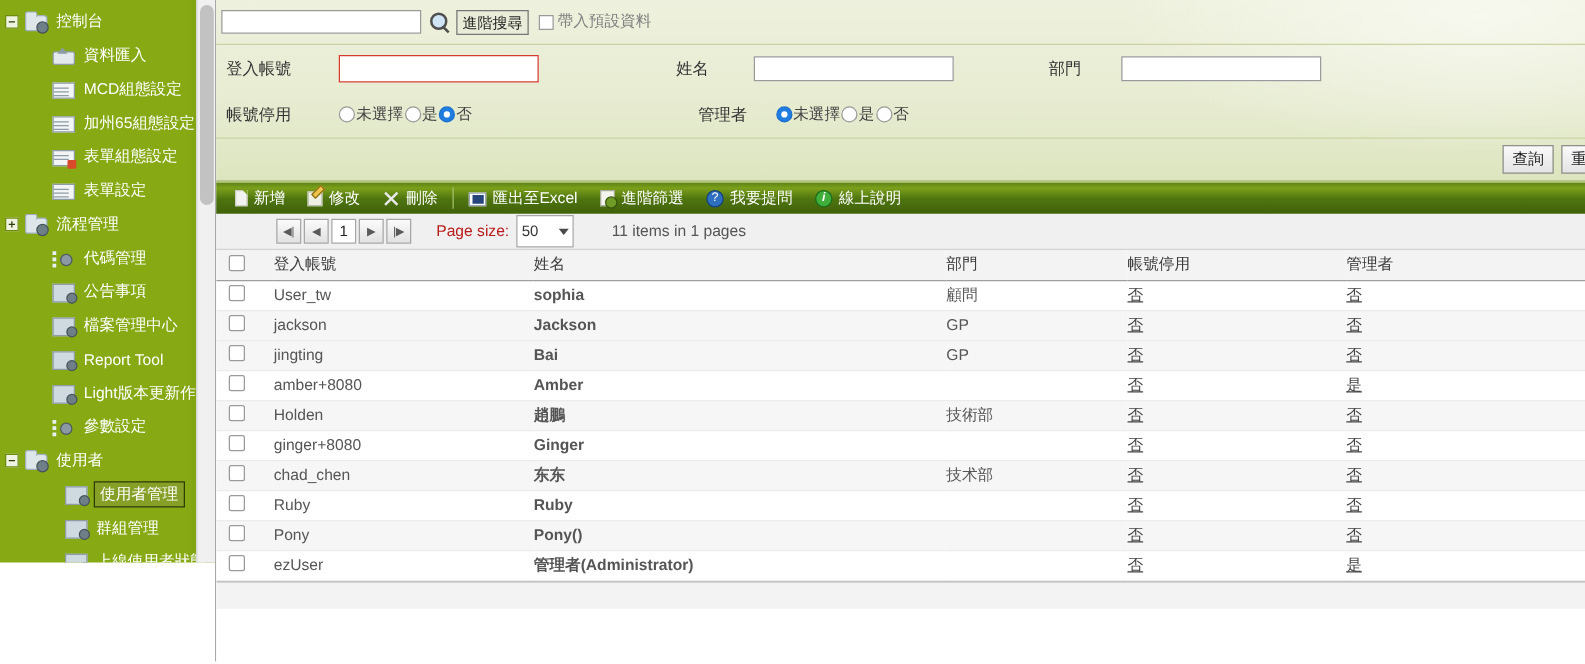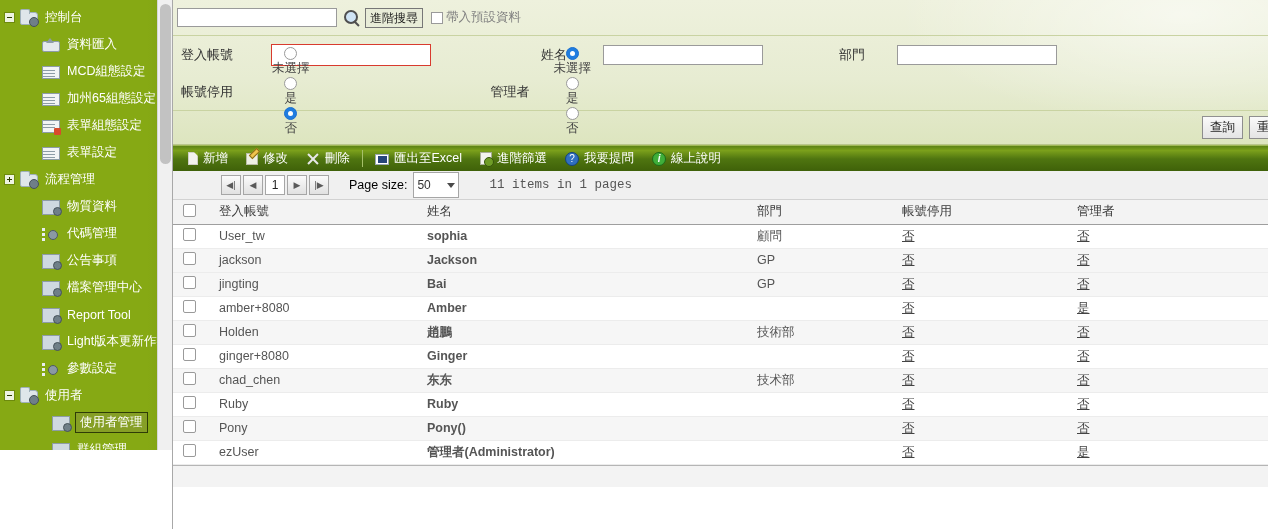--- a/index.html
+++ b/index.html
@@ -210,21 +210,21 @@
 
   .radio {
     width:13px;height:13px;border-radius:50%;border:1px solid #9a9a9a;background:#fff;
     display:inline-block; vertical-align:-2px; position:relative; flex:0 0 13px;
   }
   .radio.on { border-color:#1c6fd0; background:#1f7de0; }
   .radio.on::after{
     content:""; position:absolute; left:3px; top:3px; width:5px; height:5px;
     background:#fff; border-radius:50%;
   }
-  .radio-grp { display:flex; align-items:center; font-size:12.5px; color:#444;flex-direction:column; }
+  .radio-grp { display:flex; align-items:center; font-size:12.5px; color:#444; }
   .radio-grp span.t { margin:0 1px 0 1px; }
 
   .btn-sm {
     font-size:12.5px; padding:2px 7px; border:1px solid #8d8d8d;
     background: linear-gradient(to bottom,#fafafa,#e4e4e4);
     color:#1d1d1d; cursor:pointer; margin-left:6px;
   }
 
   
   #toolbar {
@@ -263,27 +263,27 @@
   .pg-btn {
     width:20px;height:20px;margin-right:2px;
     border:1px solid #a6a6a6; background:linear-gradient(to bottom,#fbfbfb,#e1e1e1);
     display:flex;align-items:center;justify-content:center;cursor:pointer;
     font-size:9px; color:#5a5a5a;
   }
   .pg-cur {
     width:20px;height:20px;margin-right:2px;border:1px solid #a6a6a6;background:#fff;
     display:flex;align-items:center;justify-content:center;font-size:12px;color:#222;
   }
-  .pg-lbl { margin-left:18px; font-size:12.5px; color:#000000; }
+  .pg-lbl { margin-left:18px; font-size:12.5px; color:#b91c1c; }
   .pg-sel {
     margin-left:6px; width:46px;height:20px;border:1px solid #a6a6a6;background:#fff;
     display:flex;align-items:center;justify-content:space-between;padding:12px 3px;font-size:12px;color:#333;cursor:pointer;
   }
   .caret { width:0;height:0;border-left:4px solid transparent;border-right:4px solid transparent;border-top:5px solid #4a4a4a;}
-  .pg-count { margin-left:30px; font-size:12.5px; color:#555;font-family:Liberation Mono, monospace; }
+  .pg-count { margin-left:30px; font-size:12.5px; color:#555; }
 
   
   #grid { flex:1 1 auto; background:#fff; overflow:hidden; position:relative; }
   table.grid { width:100%; border-collapse:collapse; table-layout:fixed; }
   table.grid th {
     height:24px; background:#f3f3f3; text-align:left;
     font-weight:normal; font-size:12.5px; color:#3a3a3a;
     border-bottom:1px solid #9e9e9e; padding:0;
     vertical-align:middle;
   }
@@ -339,25 +339,20 @@
         </div>
         <div class="tree-node lvl1">
           <span class="dotspacer"></span>
           <span class="ico grid"></span>
           <span class="tree-label">表單設定</span>
         </div>
         <div class="tree-node lvl0">
           <span class="expander plus"></span>
           <span class="ico folder"></span>
           <span class="tree-label">流程管理</span>
-        </div>
-        <div class="tree-node lvl1">
-          <span class="dotspacer"></span>
-          <span class="ico page"></span>
-          <span class="tree-label">物質資料</span>
         </div>
         <div class="tree-node lvl1">
           <span class="dotspacer"></span>
           <span class="ico dots"></span>
           <span class="tree-label">代碼管理</span>
         </div>
         <div class="tree-node lvl1">
           <span class="dotspacer"></span>
           <span class="ico page"></span>
           <span class="tree-label">公告事項</span>

